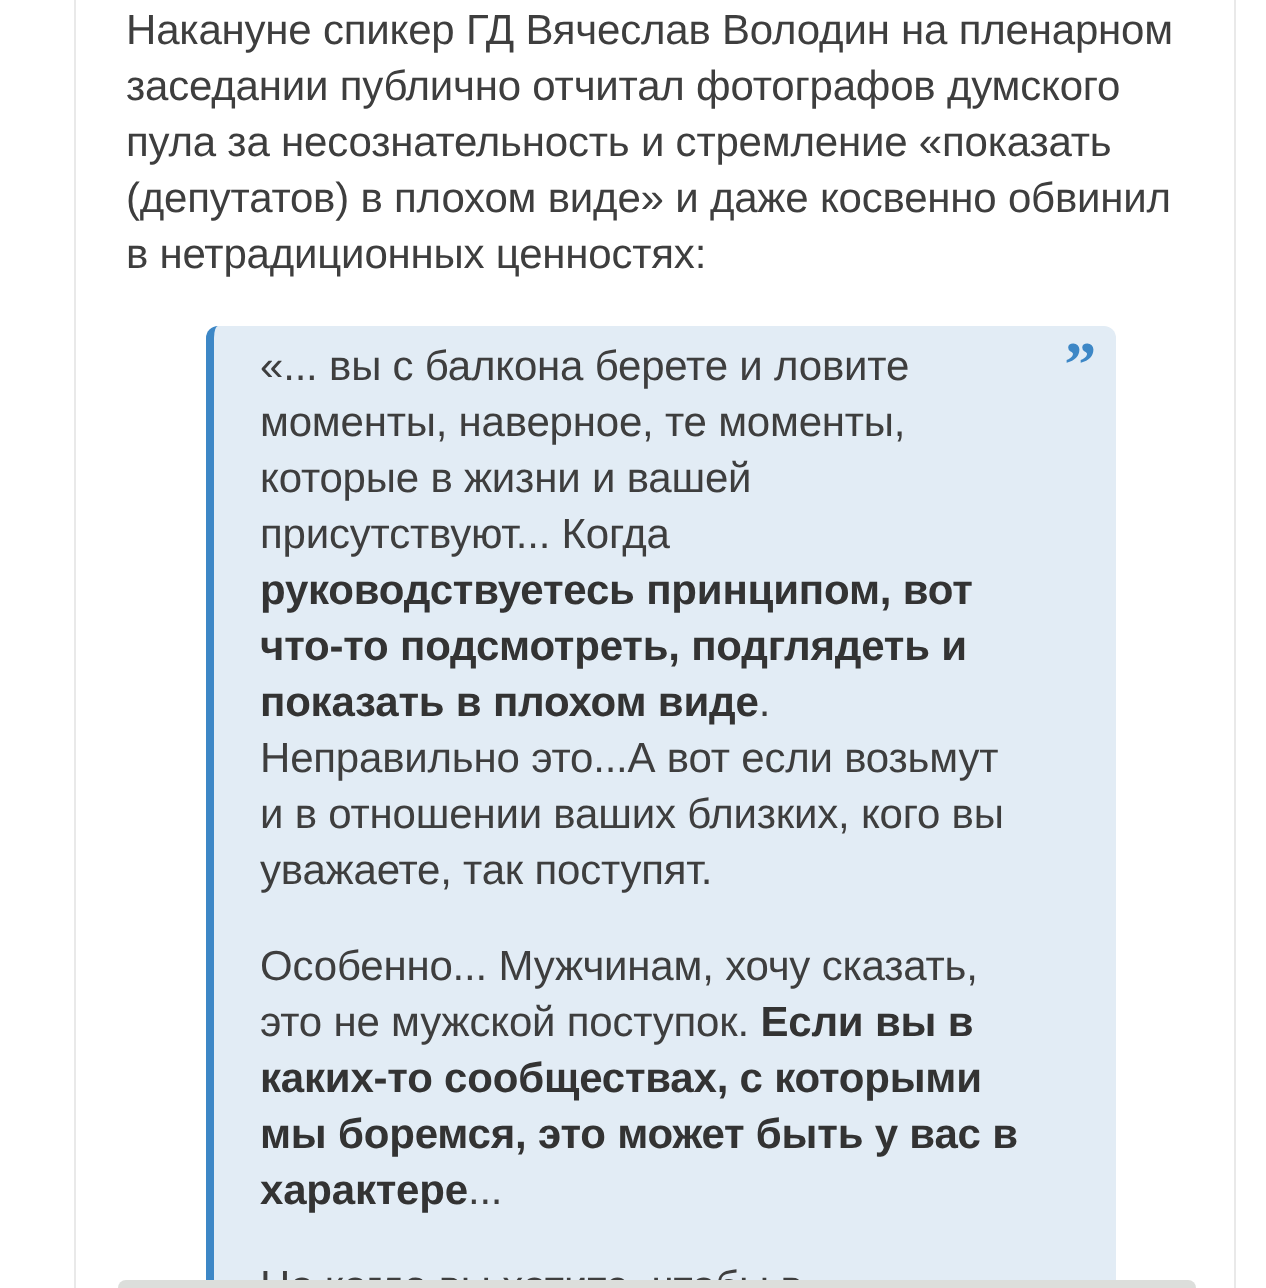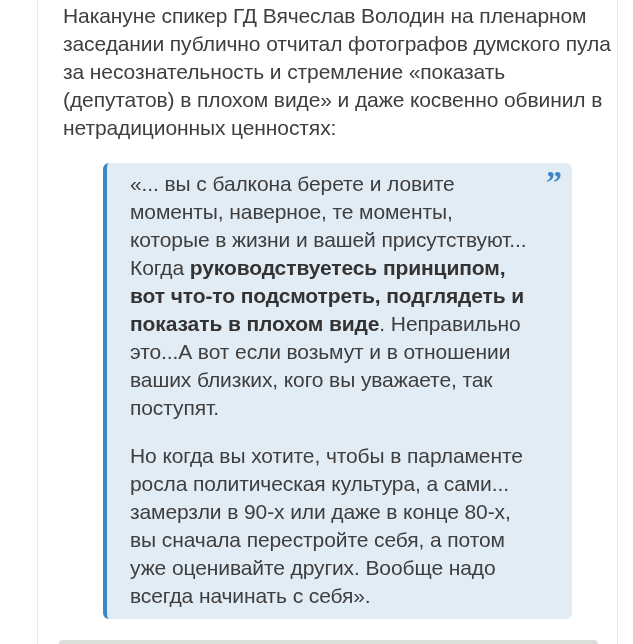--- a/index.html
+++ b/index.html
@@ -14,21 +14,21 @@
   .card {
     position: absolute;
     left: 37px;
     top: 0;
     width: 581px;
     height: 644px;
     box-sizing: border-box;
     background: #ffffff;
     border-left: 1px solid #e9e9e9;
     border-right: 1px solid #e9e9e9;
-    padding: 2px 5px 0 25px;
+    padding: 2px 19px 0 25px;
   }
   .lead {
     margin: 0 0 18px 0;
     font-size: 21px;
     line-height: 28px;
     color: #3e3e3e;
     letter-spacing: -0.1px;
   }
   .quote {
     position: relative;
@@ -75,18 +75,19 @@
 </head>
 <body>
 
 <div class="card">
   <p class="lead">Накануне спикер ГД Вячеслав Володин на пленарном заседании публично отчитал фотографов думского пула за несознательность и стремление «показать (депутатов) в плохом виде» и даже косвенно обвинил в нетрадиционных ценностях:</p>
 
   <blockquote class="quote">
     <span class="quote-icon">”</span>
     <div>
         <p><span>«... вы с балкона берете и ловите моменты, наверное, те моменты, которые в жизни и вашей присутствуют... Когда </span><span class="b">руководствуетесь принципом, вот что-то подсмотреть, подглядеть и показать в плохом виде</span><span>. Неправильно это...А вот если возьмут и в отношении ваших близких, кого вы уважаете, так поступят.</span></p>
+        <p><span>Особенно... Мужчинам, хочу сказать, это не мужской поступок. </span><span class="b">Если вы в каких-то сообществах, с которыми мы боремся, это может быть у вас в характере</span><span>...</span></p>
         <p><span>Но когда вы хотите, чтобы в парламенте росла политическая культура, а сами... замерзли в 90-х или даже в конце 80-х, вы сначала перестройте себя, а потом уже оценивайте других. Вообще надо всегда начинать с себя».</span></p>
       </div>
   </blockquote>
 
   <div class="next-block"></div>
 </div>
 
 </body></html>

